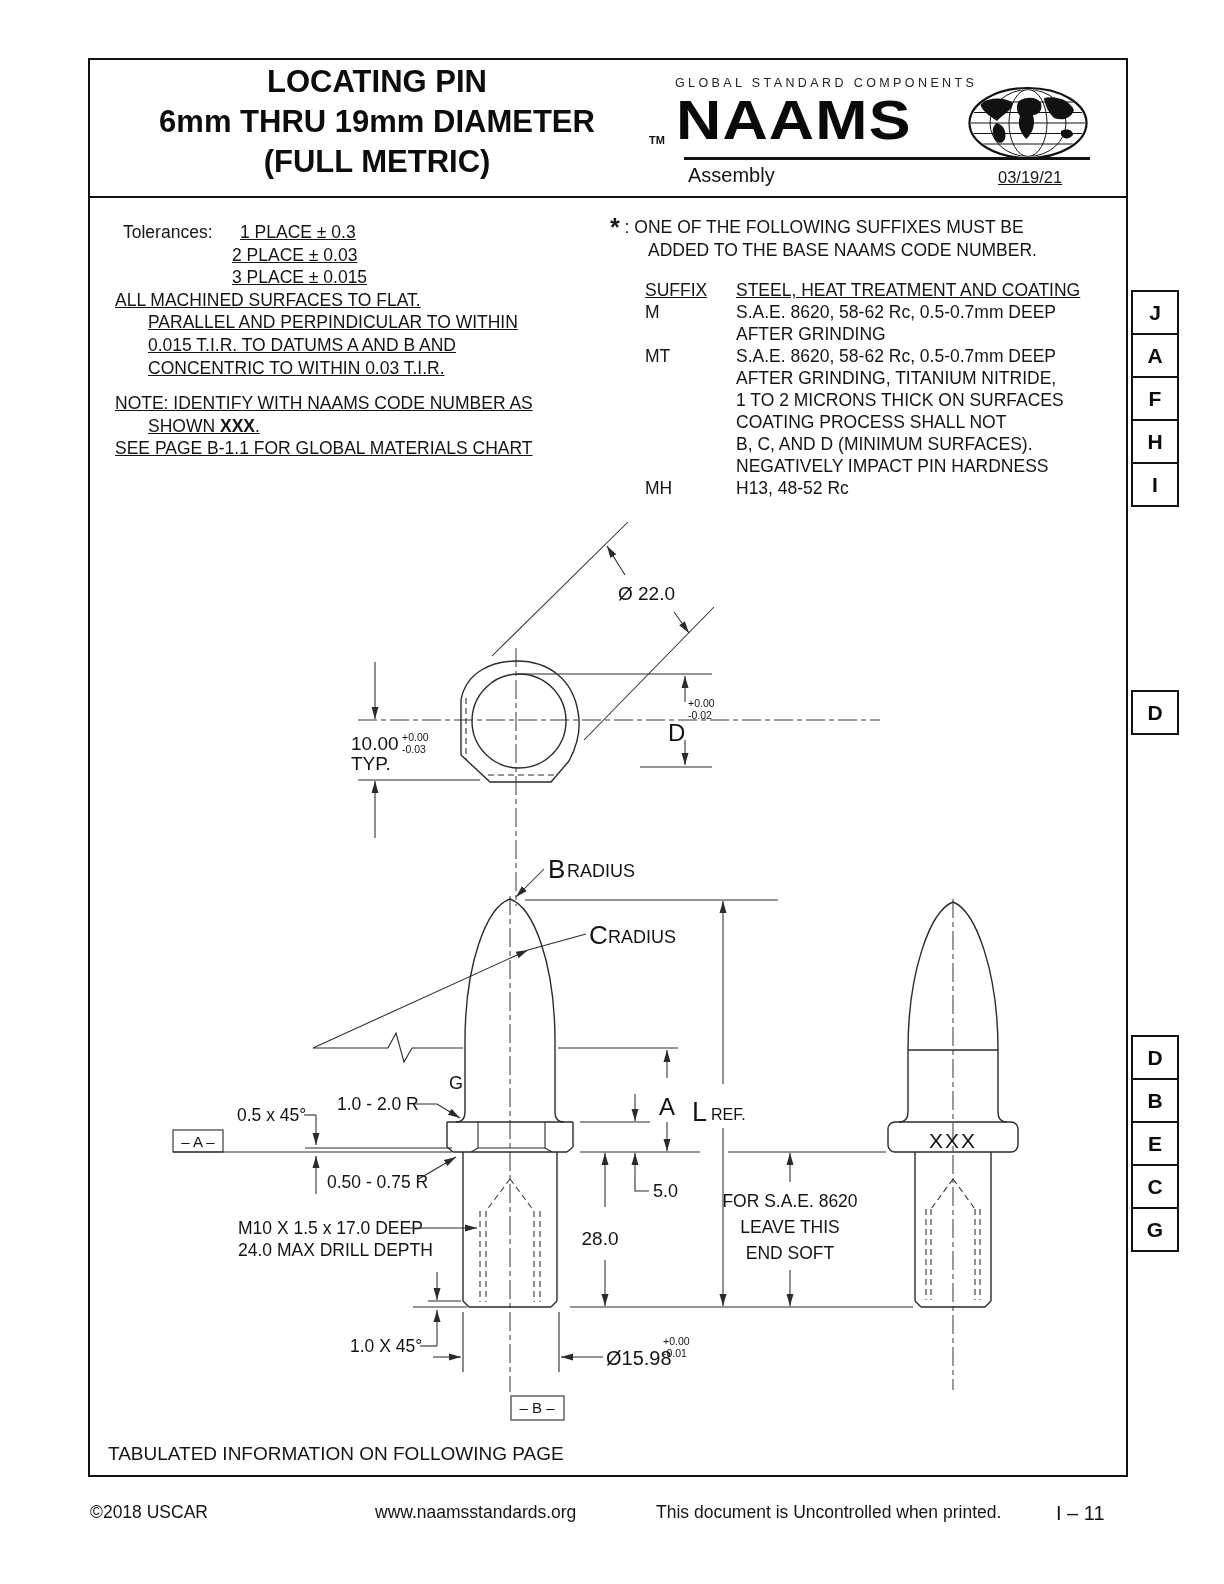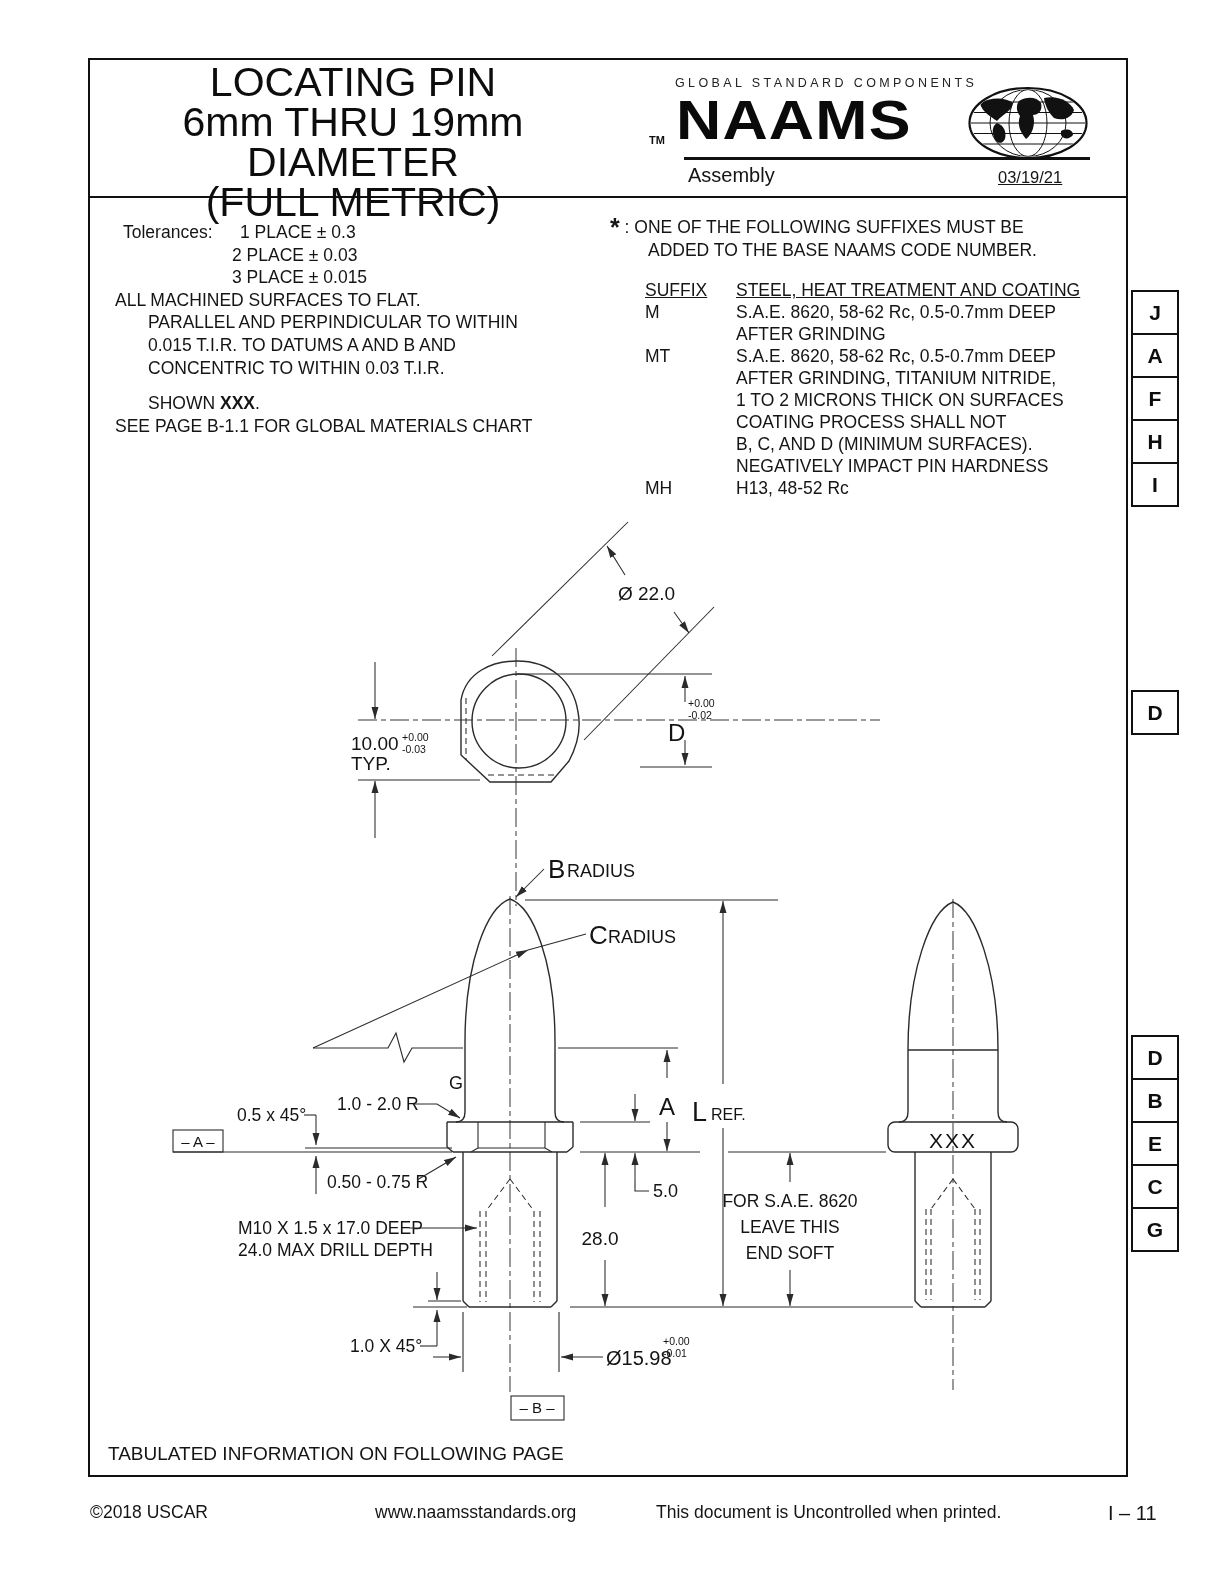--- a/index.html
+++ b/index.html
@@ -4,34 +4,34 @@
 <style>
   html,body{margin:0;padding:0;background:#e8e8e8;}
   .page{position:relative;width:1224px;height:1584px;background:#ffffff;
         font-family:"Liberation Sans",sans-serif;color:#111;overflow:hidden;}
   .abs{position:absolute;}
   .border-frame{position:absolute;left:88px;top:58px;width:1036px;height:1415px;
         border:2px solid #111;}
   .header-divider{position:absolute;left:88px;top:196px;width:1040px;height:2px;background:#111;}
 
   
-  .title-block{position:absolute;left:88px;top:62px;width:530px;text-align:center;
-        font-weight:normal;font-size:41px;line-height:40px;color:#0d0d0d;}
+  .title-block{position:absolute;left:112px;top:62px;width:530px;text-align:center;
+        font-weight:bold;font-size:31px;line-height:40px;color:#0d0d0d;}
   .logo-tagline{position:absolute;left:675px;top:76px;font-size:12.5px;letter-spacing:3.4px;
         color:#222;}
   .logo-tm{position:absolute;left:649px;top:134px;font-size:11px;font-weight:bold;}
   .logo-name{position:absolute;left:676px;top:92px;font-weight:bold;font-size:55px;line-height:56px;
         letter-spacing:1px;transform:scaleX(1.14);transform-origin:left top;color:#0a0a0a;}
   .logo-underline{position:absolute;left:684px;top:157px;width:406px;height:3px;background:#111;}
   .logo-subtitle{position:absolute;left:688px;top:164px;font-size:20px;color:#151515;}
   .logo-date{position:absolute;left:998px;top:168px;font-size:16.5px;color:#151515;text-decoration:underline;}
 
   
   .notes-left{position:absolute;left:115px;top:221px;width:520px;font-size:17.5px;line-height:22.6px;
-        color:#151515;}
+        color:#151515;text-decoration:underline;}
   .tol-label{display:inline-block;width:117px;}
   .ind{padding-left:33px;}
   .gap12{height:13px;}
   .suffix-note{position:absolute;left:610px;top:216px;width:512px;font-size:17.5px;line-height:23px;
         color:#151515;}
   .star{font-size:25px;font-weight:bold;vertical-align:-3px;}
   .suffix-table{position:absolute;left:645px;top:279px;width:470px;font-size:17.5px;line-height:22px;
         color:#151515;}
   .srow{display:flex;}
   .scol1{width:91px;text-align:left;flex:none;}
@@ -41,21 +41,21 @@
   
   .mbox{position:absolute;left:1131px;width:44px;height:41px;border:2px solid #111;background:#fff;
         display:flex;align-items:center;justify-content:center;font-size:21px;font-weight:bold;color:#0d0d0d;}
 
   
   .tabulated{position:absolute;left:108px;top:1443px;font-size:19px;color:#151515;}
   .footer{position:absolute;left:0;top:1502px;width:1224px;font-size:17.5px;color:#151515;}
   .f-copy{position:absolute;left:90px;}
   .f-web{position:absolute;left:375px;}
   .f-unc{position:absolute;left:656px;}
-  .f-page{position:absolute;left:1108px;font-size:20px;}
+  .f-page{position:absolute;left:1056px;font-size:20px;}
 
   
   svg{position:absolute;left:0;top:0;}
   .s  {stroke:#2b2b2b;stroke-width:1.1;fill:none;}
   .s2 {stroke:#2b2b2b;stroke-width:1.4;fill:none;}
   .dash{stroke:#2b2b2b;stroke-width:1.05;fill:none;stroke-dasharray:6 4;}
   .cl {stroke:#2b2b2b;stroke-width:0.95;fill:none;stroke-dasharray:19 4 5 4;}
   .dim{stroke:#2b2b2b;stroke-width:1.05;fill:none;}
   text{fill:#141414;font-family:"Liberation Sans",sans-serif;}
   .t10{font-size:10.5px;} .t15{font-size:15px;} .t16{font-size:16px;} .t17{font-size:17.5px;}
@@ -113,20 +113,21 @@
     <div>
       <span class="tol-label" style="padding-left:8px">Tolerances:</span><span>1 PLACE ± 0.3</span>
     </div>
     <div><span class="tol-label"></span><span>2 PLACE ± 0.03</span></div>
     <div><span class="tol-label"></span><span>3 PLACE ± 0.015</span></div>
     <div>ALL MACHINED SURFACES TO FLAT.</div>
     <div class="ind">PARALLEL AND PERPINDICULAR TO WITHIN</div>
     <div class="ind">0.015 T.I.R. TO DATUMS A AND B AND</div>
     <div class="ind">CONCENTRIC TO WITHIN 0.03 T.I.R.</div>
     <div class="gap12"></div>
+    <div>NOTE: IDENTIFY WITH NAAMS CODE NUMBER AS</div>
     <div class="ind">
       <span>SHOWN </span><b>XXX</b><span>.</span>
     </div>
     <div>SEE PAGE B-1.1 FOR GLOBAL MATERIALS CHART</div>
   </div>
 
   <div class="suffix-note">
     <span class="star">*</span>
     <span>:</span>
     <span>ONE OF THE FOLLOWING SUFFIXES MUST BE</span>

